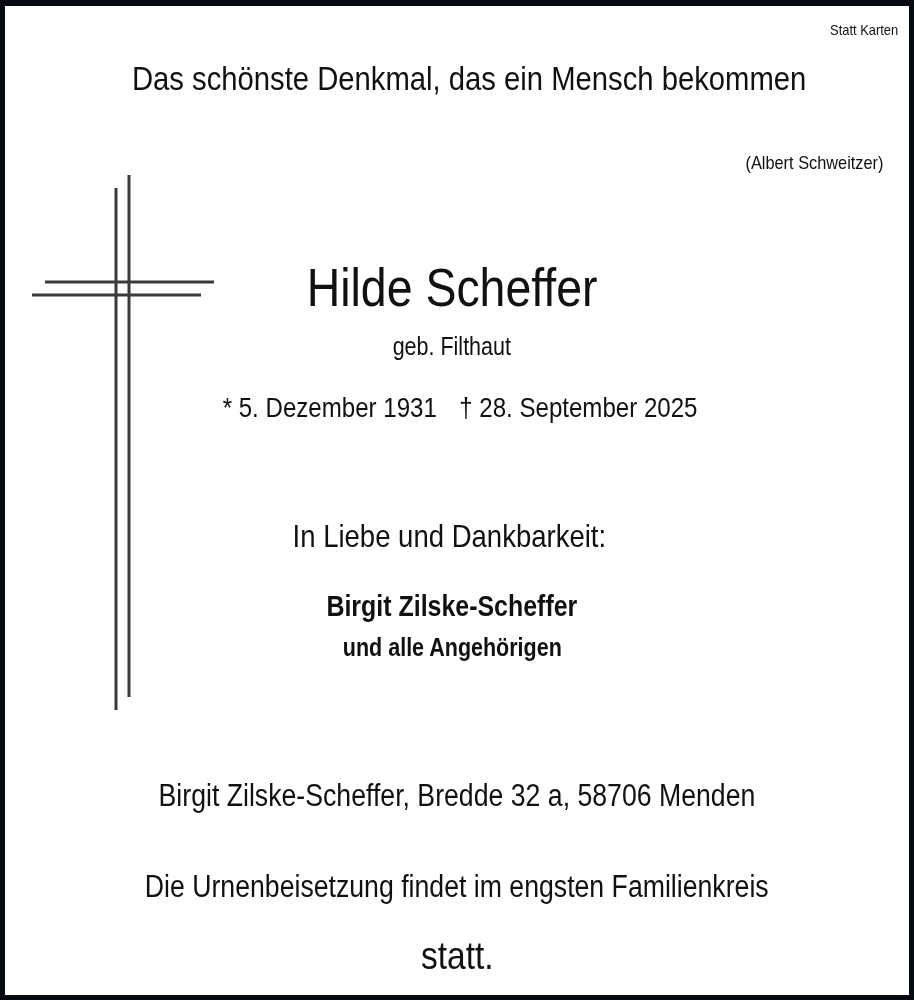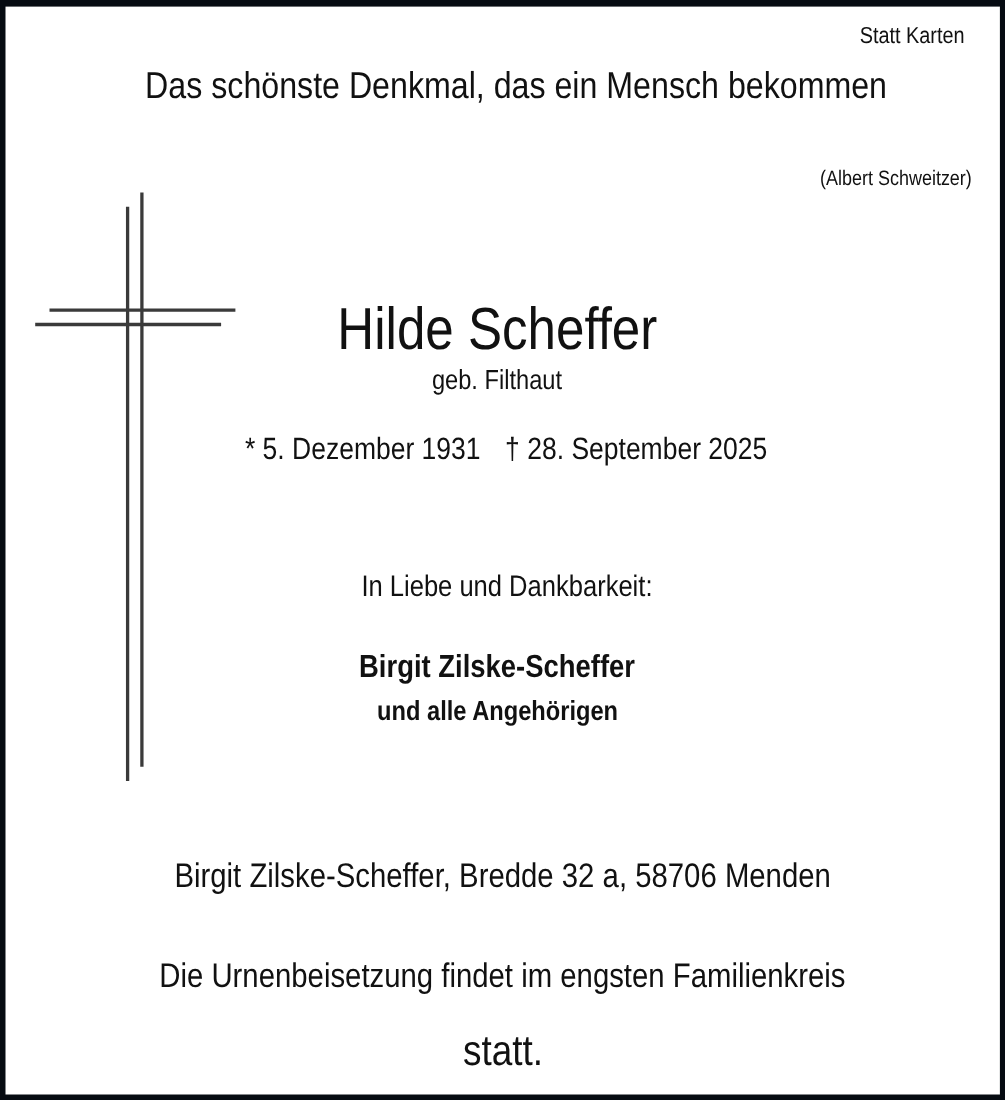--- a/index.html
+++ b/index.html
@@ -10,31 +10,31 @@
       font-family: "Liberation Sans", "DejaVu Sans", sans-serif;
     }
     .line {
       position: absolute; left: 0; width: 904px; text-align: center;
       white-space: nowrap;
     }
     .cond { display: inline-block; transform: scaleX(0.86); transform-origin: center; }
     .right { text-align: right; }
     .right .cond { transform-origin: right center; }
 
-    .statt-karten { top: 15px; right: 32px; left: auto; width: auto; font-size: 21px; }
+    .statt-karten { top: 15px; right: 11px; left: auto; width: auto; font-size: 15px; }
     .quote-1 { top: 53px; font-size: 34px; padding-left: 12px; }
     .quote-2 { top: 102px; font-size: 34px; }
     .quote-author { top: 146px; right: 26px; left: auto; width: auto; font-size: 19px; }
 
-    .name { top: 250px; left: 207px; width: 480px; font-size: 54px; margin-top: 12px; }
+    .name { top: 250px; left: 207px; width: 480px; font-size: 54px; }
     .birth-name { top: 326px; left: 207px; width: 480px; font-size: 25px; }
     .dates { top: 386px; left: 155px; width: 600px; font-size: 28px; }
     .dates .gap { display: inline-block; width: 26px; }
 
-    .dedication { top: 512px; left: 216px; width: 480px; font-size: 27px; }
+    .dedication { top: 512px; left: 204px; width: 480px; font-size: 32px; }
     .family-1 { top: 584px; left: 207px; width: 480px; font-size: 29px; font-weight: bold; text-align: center; }
     .family-2 { top: 627px; left: 207px; width: 480px; font-size: 25px; font-weight: bold; }
 
     .address { top: 772px; font-size: 31px; }
     .notice-1 { top: 863px; font-size: 31px; }
     .notice-2 { top: 928px; font-size: 39px; }
 
     .cross { position: absolute; left: 0; top: 0; width: 904px; height: 989px; pointer-events: none; }
   </style>
 </head>

